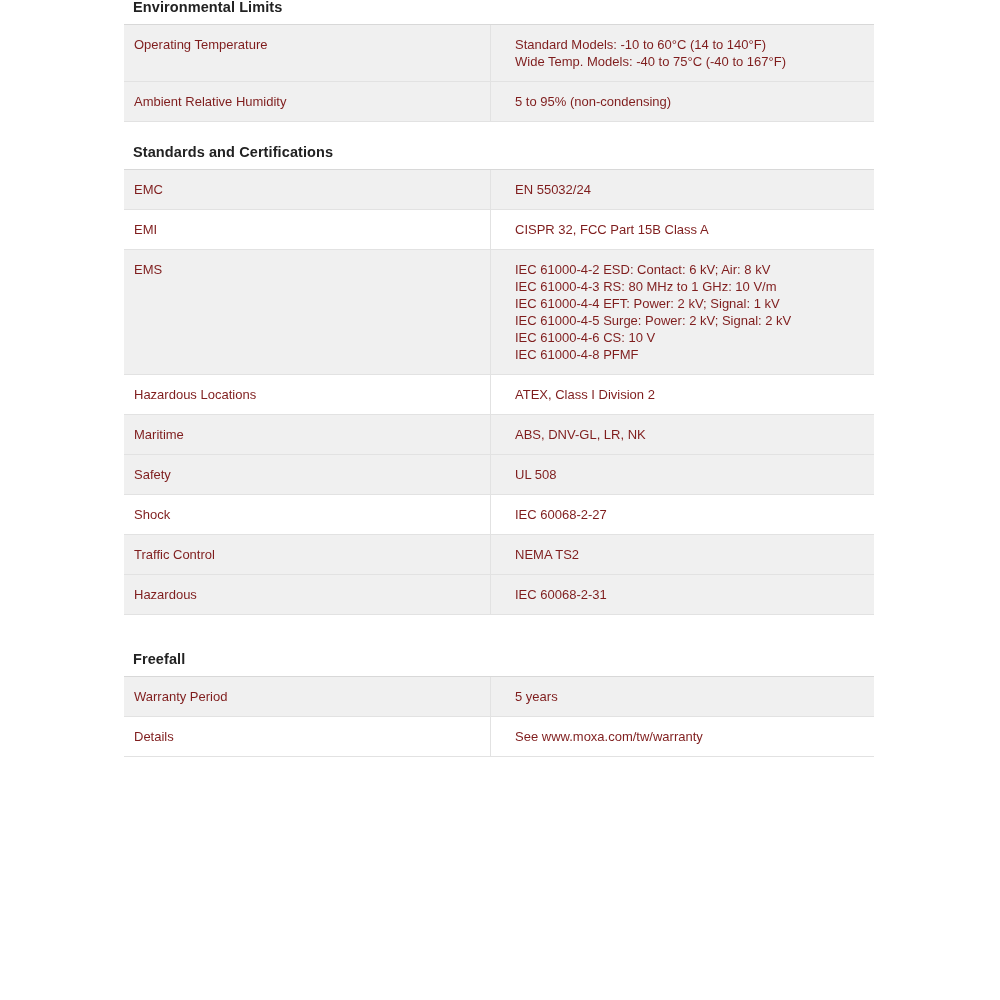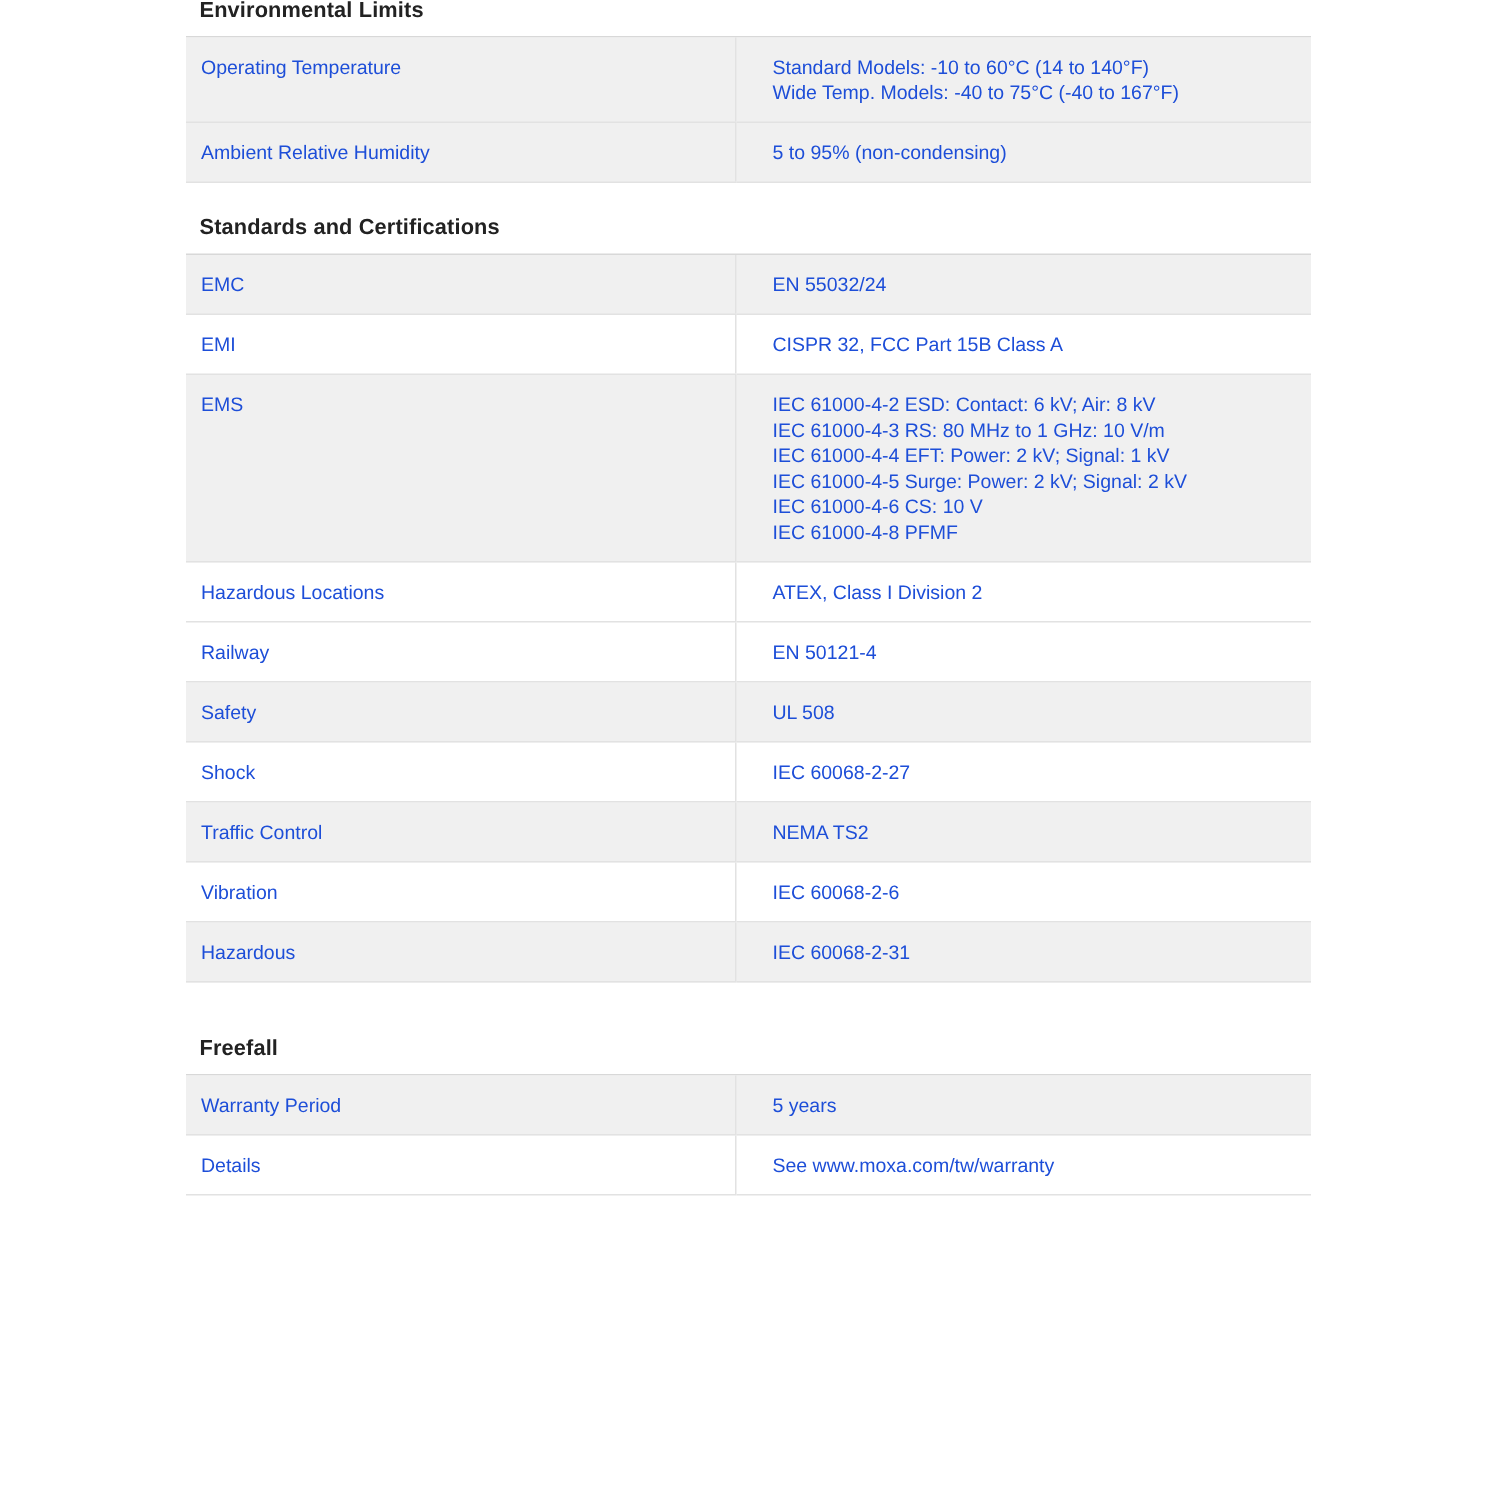--- a/index.html
+++ b/index.html
@@ -40,21 +40,21 @@
   .spec-table tr {
     background: #ffffff;
   }
   .spec-table tr.alt {
     background: #f0f0f0;
   }
   .spec-table td {
     vertical-align: top;
     font-size: 13px;
     line-height: 17px;
-    color: #1d4ed8;
+    color: #7f1d1d;
     padding: 11px 10px 11px 10px;
     border-bottom: 1px solid #e2e2e2;
   }
   .spec-table td.key {
     width: 346px;
     padding-left: 10px;
   }
   .spec-table td.val {
     border-left: 1px solid #e2e2e2;
     padding-left: 24px;
@@ -121,48 +121,42 @@
                 <span class="val-line">IEC 61000-4-6 CS: 10 V</span>
                 <span class="val-line">IEC 61000-4-8 PFMF</span>
               </td>
             </tr>
             <tr>
               <td class="key">Hazardous Locations</td>
               <td class="val">
                 <span class="val-line">ATEX, Class I Division 2</span>
               </td>
             </tr>
-            <tr>
-              <td class="key">Railway</td>
+            <tr class="alt">
+              <td class="key">Maritime</td>
               <td class="val">
-                <span class="val-line">EN 50121-4</span>
+                <span class="val-line">ABS, DNV-GL, LR, NK</span>
               </td>
             </tr>
             <tr class="alt">
               <td class="key">Safety</td>
               <td class="val">
                 <span class="val-line">UL 508</span>
               </td>
             </tr>
             <tr>
               <td class="key">Shock</td>
               <td class="val">
                 <span class="val-line">IEC 60068-2-27</span>
               </td>
             </tr>
             <tr class="alt">
               <td class="key">Traffic Control</td>
               <td class="val">
                 <span class="val-line">NEMA TS2</span>
-              </td>
-            </tr>
-            <tr>
-              <td class="key">Vibration</td>
-              <td class="val">
-                <span class="val-line">IEC 60068-2-6</span>
               </td>
             </tr>
             <tr class="alt">
               <td class="key">Hazardous</td>
               <td class="val">
                 <span class="val-line">IEC 60068-2-31</span>
               </td>
             </tr>
           </tbody>
         </table>

